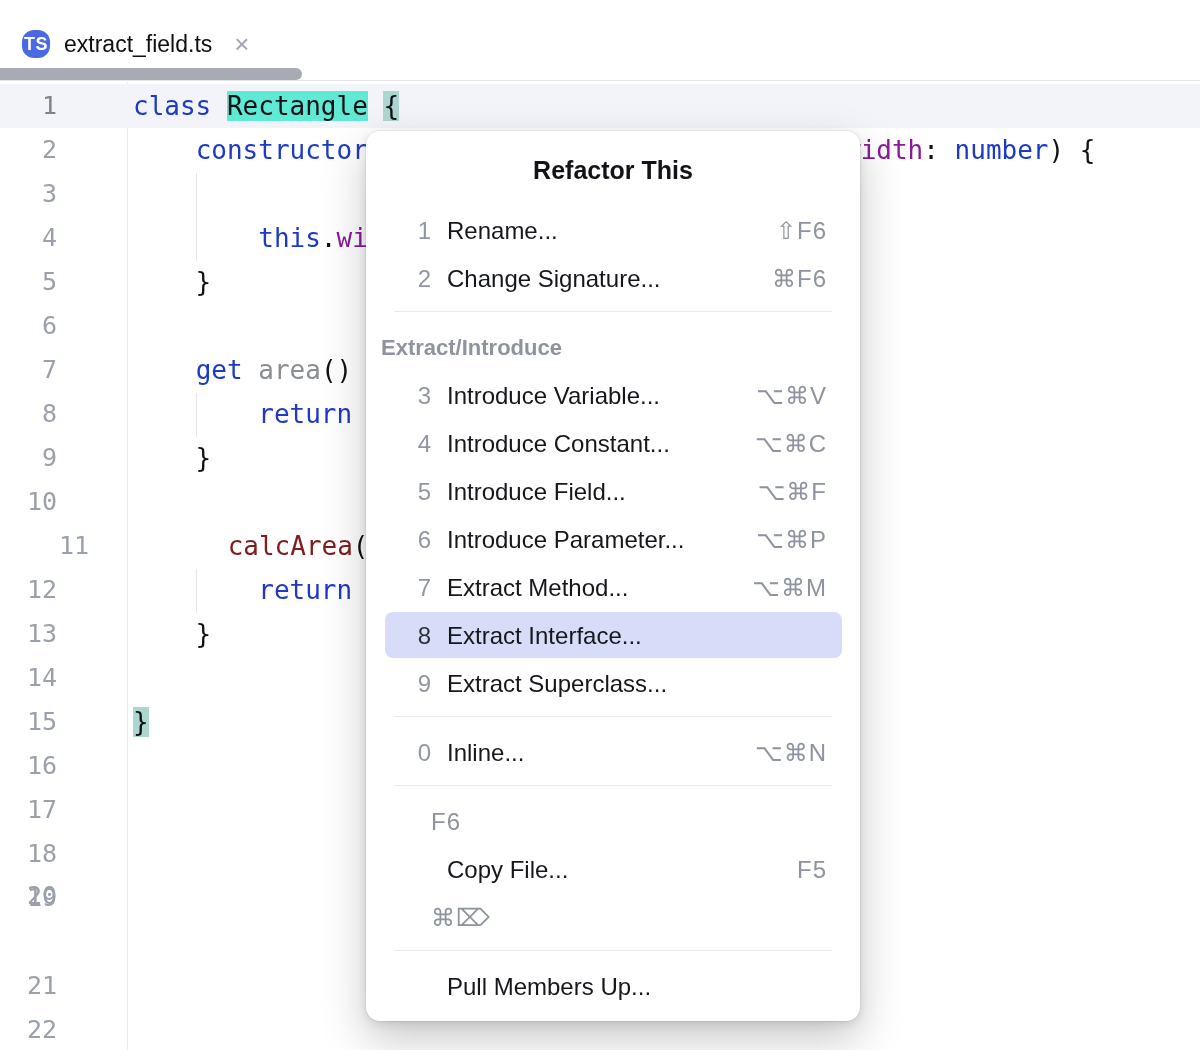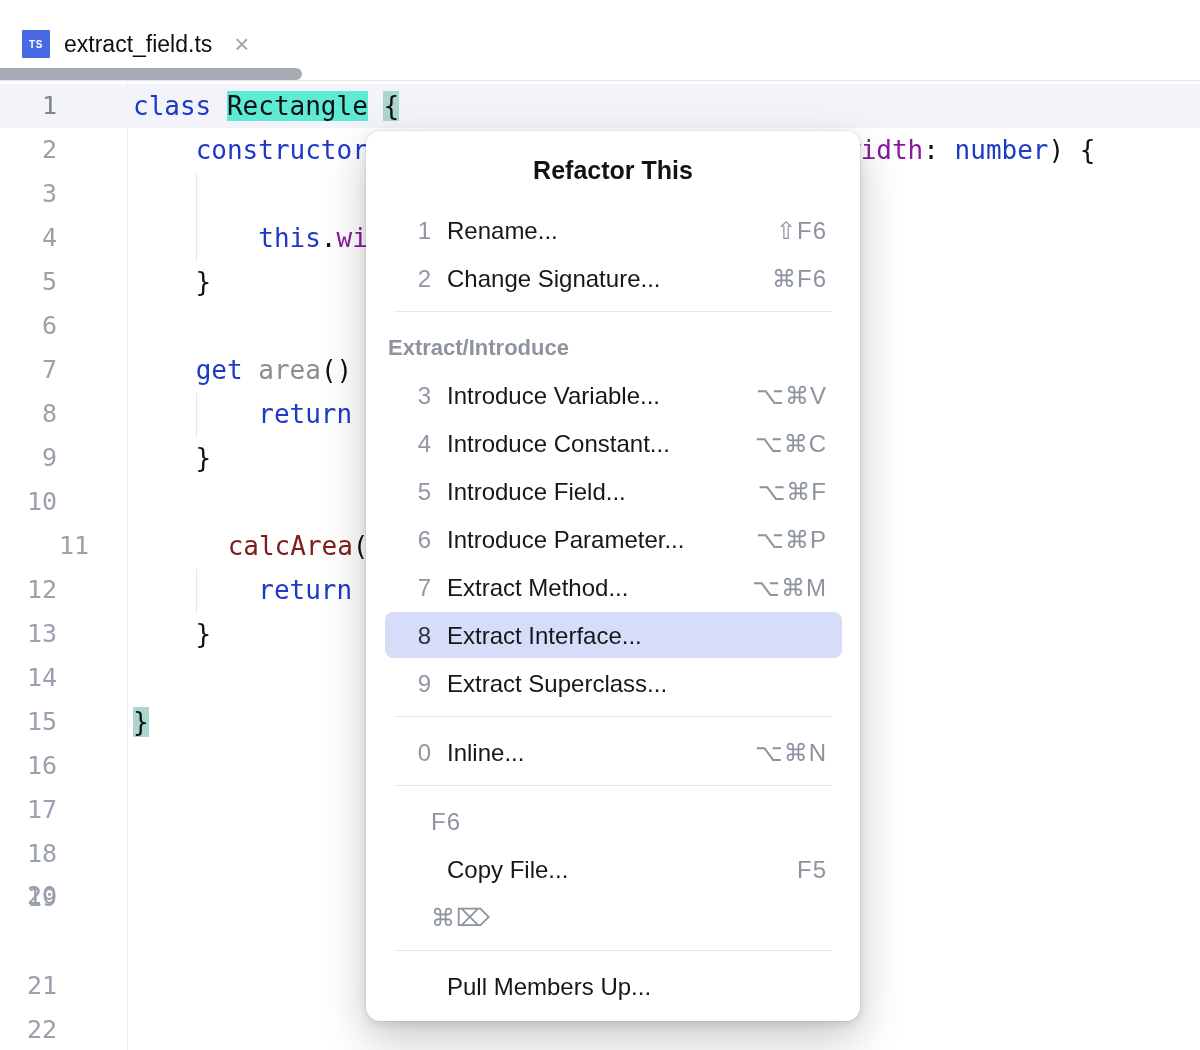--- a/index.html
+++ b/index.html
@@ -4,22 +4,22 @@
 <style>
   * { margin: 0; padding: 0; box-sizing: border-box; }
   html, body { width: 1200px; height: 1050px; overflow: hidden; background: #ffffff;
     font-family: "Liberation Sans", sans-serif; }
 
   
   .tabbar { position: absolute; left: 0; top: 0; width: 1200px; height: 81px;
     background: #ffffff; border-bottom: 1px solid #e4e6ea; }
   .tab { position: absolute; left: 22px; top: 18px; height: 52px; display: flex;
     align-items: center; cursor: default; }
-  .ts-badge { width: 28px; height: 28px; border-radius: 1px; background: #4a69e4;
-    color: #ffffff; font-size: 10px; font-weight: bold; display: flex;
+  .ts-badge { width: 28px; height: 28px; border-radius: 12px; background: #4a69e4;
+    color: #ffffff; font-size: 18px; font-weight: bold; display: flex;
     align-items: center; justify-content: center; letter-spacing: 0.5px; }
   .tab-title { margin-left: 14px; font-size: 23px; color: #0e0f11; }
   .tab-close { margin-left: 22px; font-size: 26px; color: #a0a5af; line-height: 26px; }
   .tab-underline { position: absolute; left: 0; top: 68px; width: 302px; height: 12px;
     background: #a7abb3; border-radius: 0 6px 6px 0; }
 
   
   .editor { position: absolute; left: 0; top: 82px; width: 1200px; height: 968px;
     background: #ffffff; }
   .gutter-sep { position: absolute; left: 127px; top: 0; width: 1px; height: 968px;
@@ -54,21 +54,21 @@
     padding-right: 33px; cursor: default; }
   .menu-item .hl-bg { position: absolute; left: 19px; right: 18px; top: 0; bottom: 2px;
     background: #d7ddf8; border-radius: 8px; z-index: 0; }
   .menu-item .mnemonic { position: relative; z-index: 1; width: 65px; text-align: right;
     font-size: 24px; color: #9097a3; flex: 0 0 65px; }
   .menu-item.hl .mnemonic { color: #2e3238; }
   .menu-item .mi-label { position: relative; z-index: 1; margin-left: 16px; flex: 1;
     font-size: 24px; color: #15171b; white-space: nowrap; }
   .menu-item .shortcut { position: relative; z-index: 1; font-size: 24px; color: #8d939f;
     white-space: nowrap; letter-spacing: 1px; }
-  .menu-header { height: 48px; display: flex; align-items: center; padding-left: 22px;
+  .menu-header { height: 48px; display: flex; align-items: center; padding-left: 15px;
     font-size: 22px; font-weight: bold; color: #8d939f; }
   .menu-divider { height: 1px; background: #e8e9ed; margin: 8px 28px 12px 28px; }
 </style>
 </head>
 <body>
 
 <div class="tabbar">
   <div class="tab">
     <span class="ts-badge">TS</span>
     <span class="tab-title">extract_field.ts</span>

